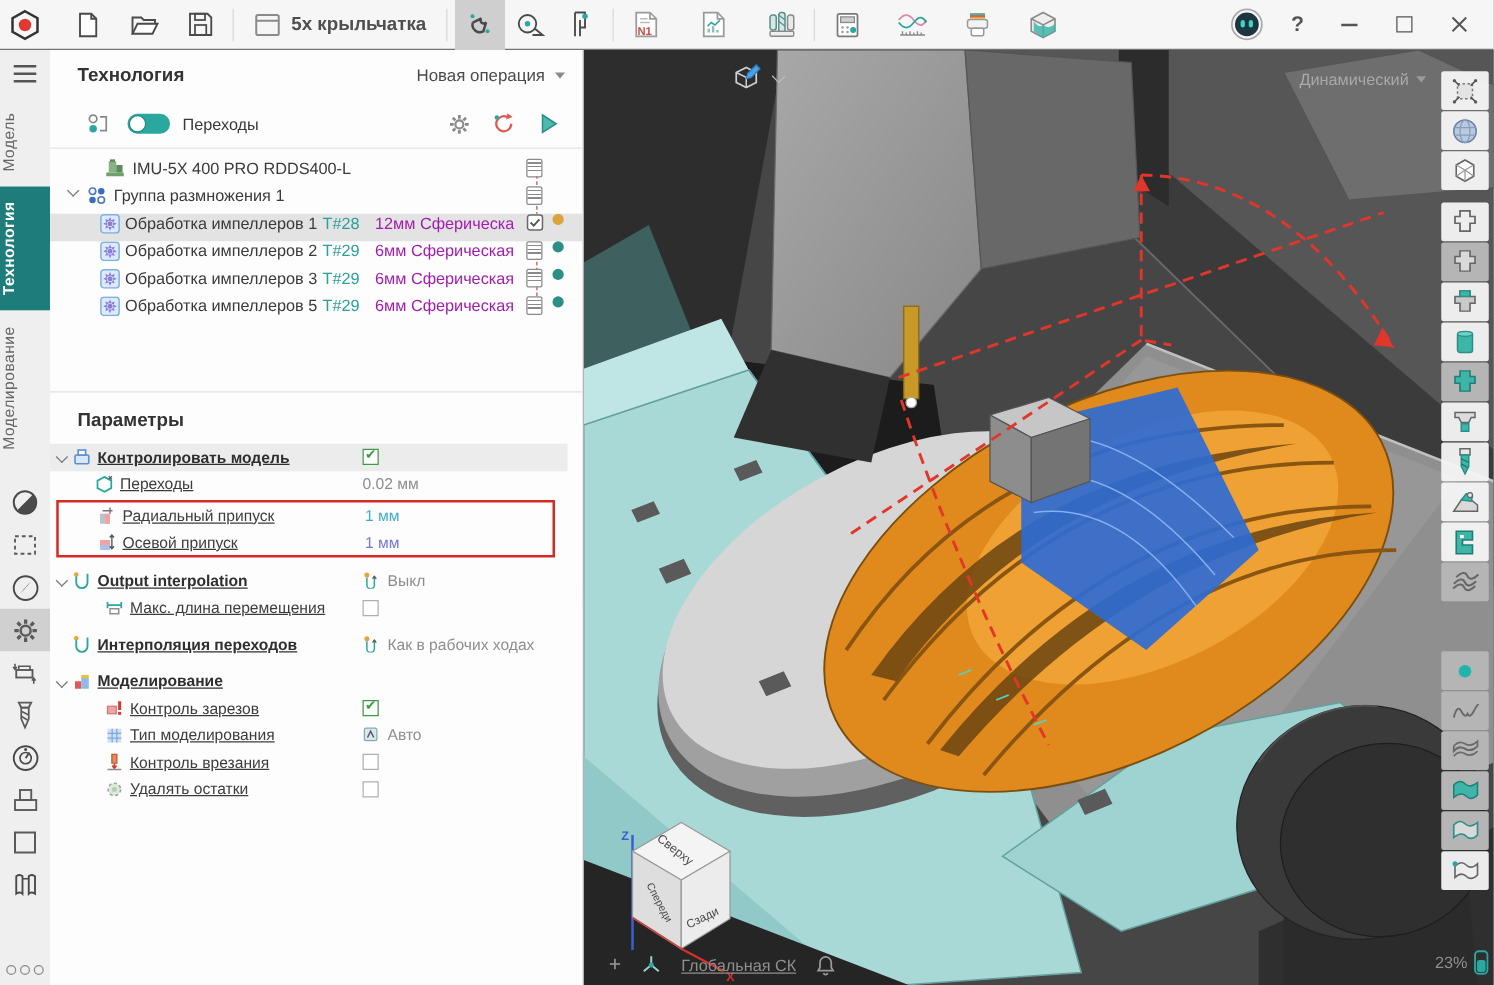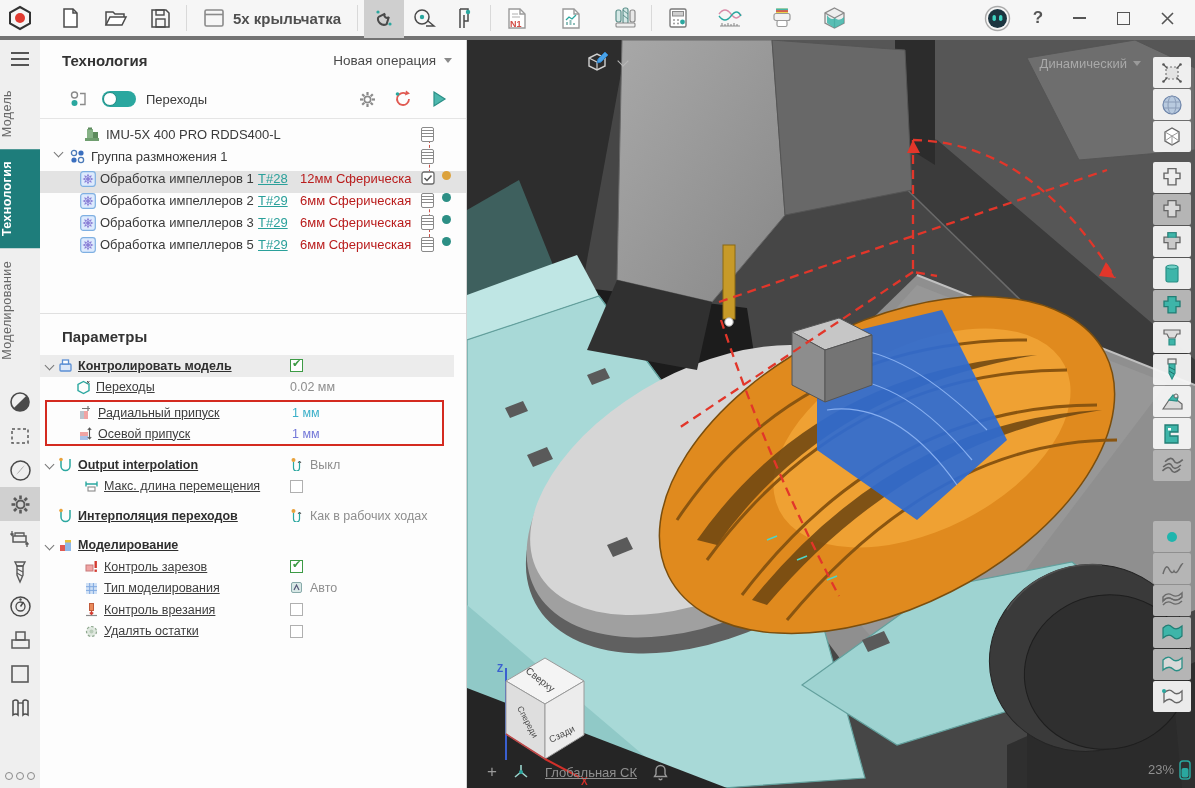--- a/index.html
+++ b/index.html
@@ -1,19 +1,19 @@
 <!DOCTYPE html>
 <html><head>
 <meta charset="utf-8">
 <style>
   html,body{margin:0;padding:0;background:#888;}
   .root{width:1195px;height:788px;position:relative;overflow:hidden;background:#fff;
         font-family:"Liberation Sans",sans-serif;-webkit-font-smoothing:antialiased;}
   
-  .titlebar{height:40px;background:#f6f6f6;border-bottom:4px solid #737373;display:flex;align-items:center;box-sizing:border-box;}
+  .titlebar{height:40px;background:#f6f6f6;border-bottom:1px solid #737373;display:flex;align-items:center;box-sizing:border-box;}
   .tb-ic{width:40px;height:40px;display:flex;align-items:center;justify-content:center;flex:none;cursor:pointer;}
   .tb-ic.active{background:#cfcfcf;}
   .tb-sep{width:1px;height:26px;background:#d9d9d9;margin:0 6px;flex:none;}
   .doc-tab{display:flex;align-items:center;gap:8px;padding:0 10px;height:40px;cursor:pointer;}
   .doc-title{font-size:15px;color:#4f4f4f;font-weight:bold;white-space:nowrap;}
   .tb-right{margin-left:auto;display:flex;align-items:center;gap:4px;padding-right:8px;}
   .help{font-size:17px;color:#555;font-weight:bold;width:34px;text-align:center;cursor:pointer;}
   .win-min{width:13px;height:2px;background:#555;}
   .win-max{width:13px;height:13px;border:1.6px solid #555;box-sizing:border-box;}
   
@@ -39,22 +39,22 @@
   .toggle{width:34px;height:16px;background:#2aa79f;border-radius:9px;position:relative;cursor:pointer;flex:none;}
   .toggle i{position:absolute;left:1px;top:1px;width:14px;height:14px;background:#fff;border:1px solid #1e8a83;border-radius:50%;box-sizing:border-box;}
   .ptools .spacer{flex:1;}
   .icbtn{width:26px;height:26px;display:flex;align-items:center;justify-content:center;cursor:pointer;}
   
   .tree{position:relative;padding-top:8px;}
   .tree-connector{position:absolute;left:389px;top:16px;height:112px;border-left:1.4px dashed #c85048;}
   .trow{position:relative;height:22px;display:flex;}
   .trow.sel{background:#e3e3e3;}
   .tlabel{white-space:nowrap;}
-  .ttool{position:absolute;left:218px;color:#2aa09a;text-decoration:underline;}
-  .tdesc{position:absolute;left:260px;color:#b91c1c;width:124px;overflow:hidden;white-space:nowrap;}
+  .ttool{position:absolute;left:218px;color:#2aa09a;}
+  .tdesc{position:absolute;left:260px;color:#a21caf;width:124px;overflow:hidden;white-space:nowrap;}
   .tnote,.tcheck{position:absolute;left:381px;}
   .tdot{position:absolute;left:402px;width:9px;height:9px;border-radius:50%;}
   .tdot.teal{background:#2c8f85;} .tdot.orange{background:#dca23c;}
   .note-ic{display:block;width:11px;height:13px;border:1px solid #8a8a8a;border-radius:2px;
      background:linear-gradient(#fff 2px,#8a8a8a 2px,#8a8a8a 3px,#fff 3px,#fff 5px,#8a8a8a 5px,#8a8a8a 6px,#fff 6px,#fff 8px,#8a8a8a 8px,#8a8a8a 9px,#fff 9px);}
   .chev{display:inline-block;width:6px;height:6px;border-left:1.5px solid #777;border-bottom:1.5px solid #777;transform:rotate(-45deg);flex:none;}
   .tic{flex:none;display:flex;}
   
   .sect-div{height:1px;background:#e0e0e0;margin-top:54px;}
   .params-title{font-size:15px;font-weight:bold;color:#333;padding:14px 0 10px 22px;}

